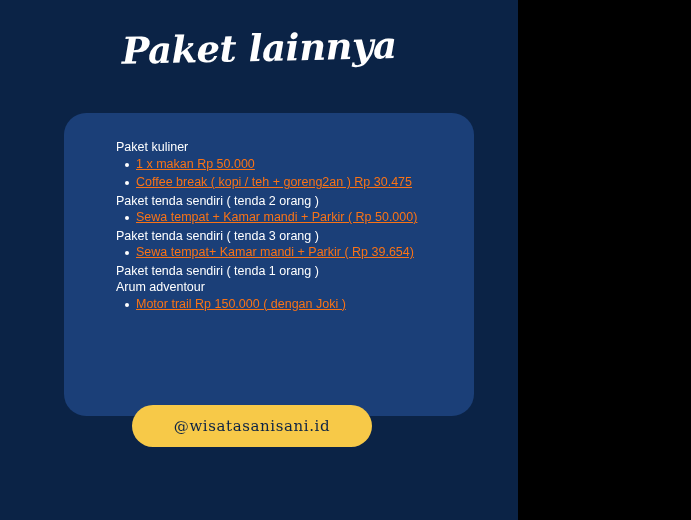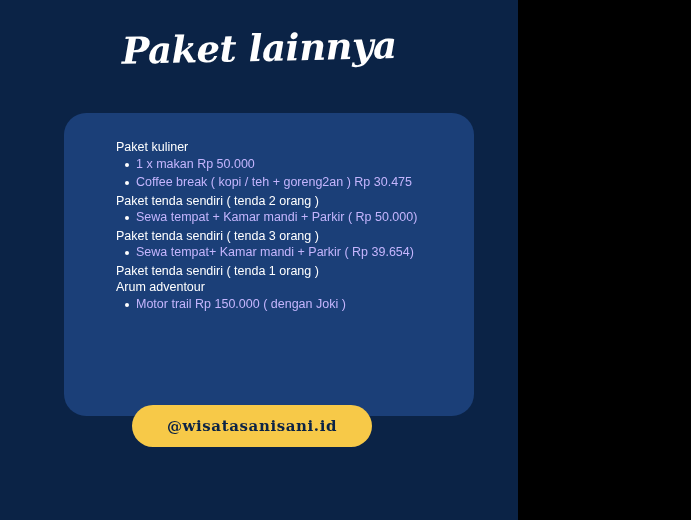--- a/index.html
+++ b/index.html
@@ -63,21 +63,22 @@
   ul.bullets {
     list-style: none;
     margin: 0 0 5px 0;
     padding: 0 0 0 20px;
   }
   ul.bullets li {
     position: relative;
     margin: 0 0 6px 0;
     padding: 0;
     font-size: 12.5px;
-    color: #c4b5fd;
+    color: #f97316;
+    text-decoration: underline;
   }
   ul.bullets li::before {
     content: "";
     position: absolute;
     left: -11px;
     top: 5px;
     width: 4px;
     height: 4px;
     border-radius: 50%;
     background: #ffffff;
@@ -92,21 +93,20 @@
     border-radius: 21px;
     display: flex;
     align-items: center;
     justify-content: center;
     color: #0b2346;
     font-family: "DejaVu Serif", serif;
     font-size: 15px;
     letter-spacing: 0.6px;
     border: none;
     cursor: pointer;
-    font-weight: bold;
   }
 </style>
 </head>
 <body>
 
 <div id="slide">
 
   <div id="title">Paket lainnya</div>
 
   <div id="card">

